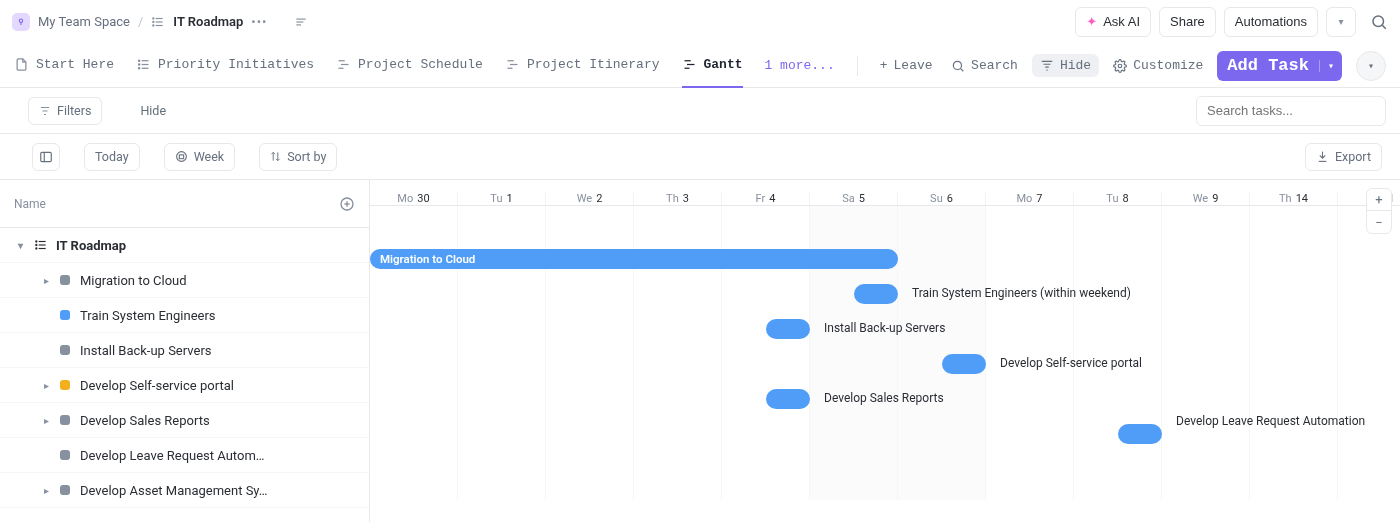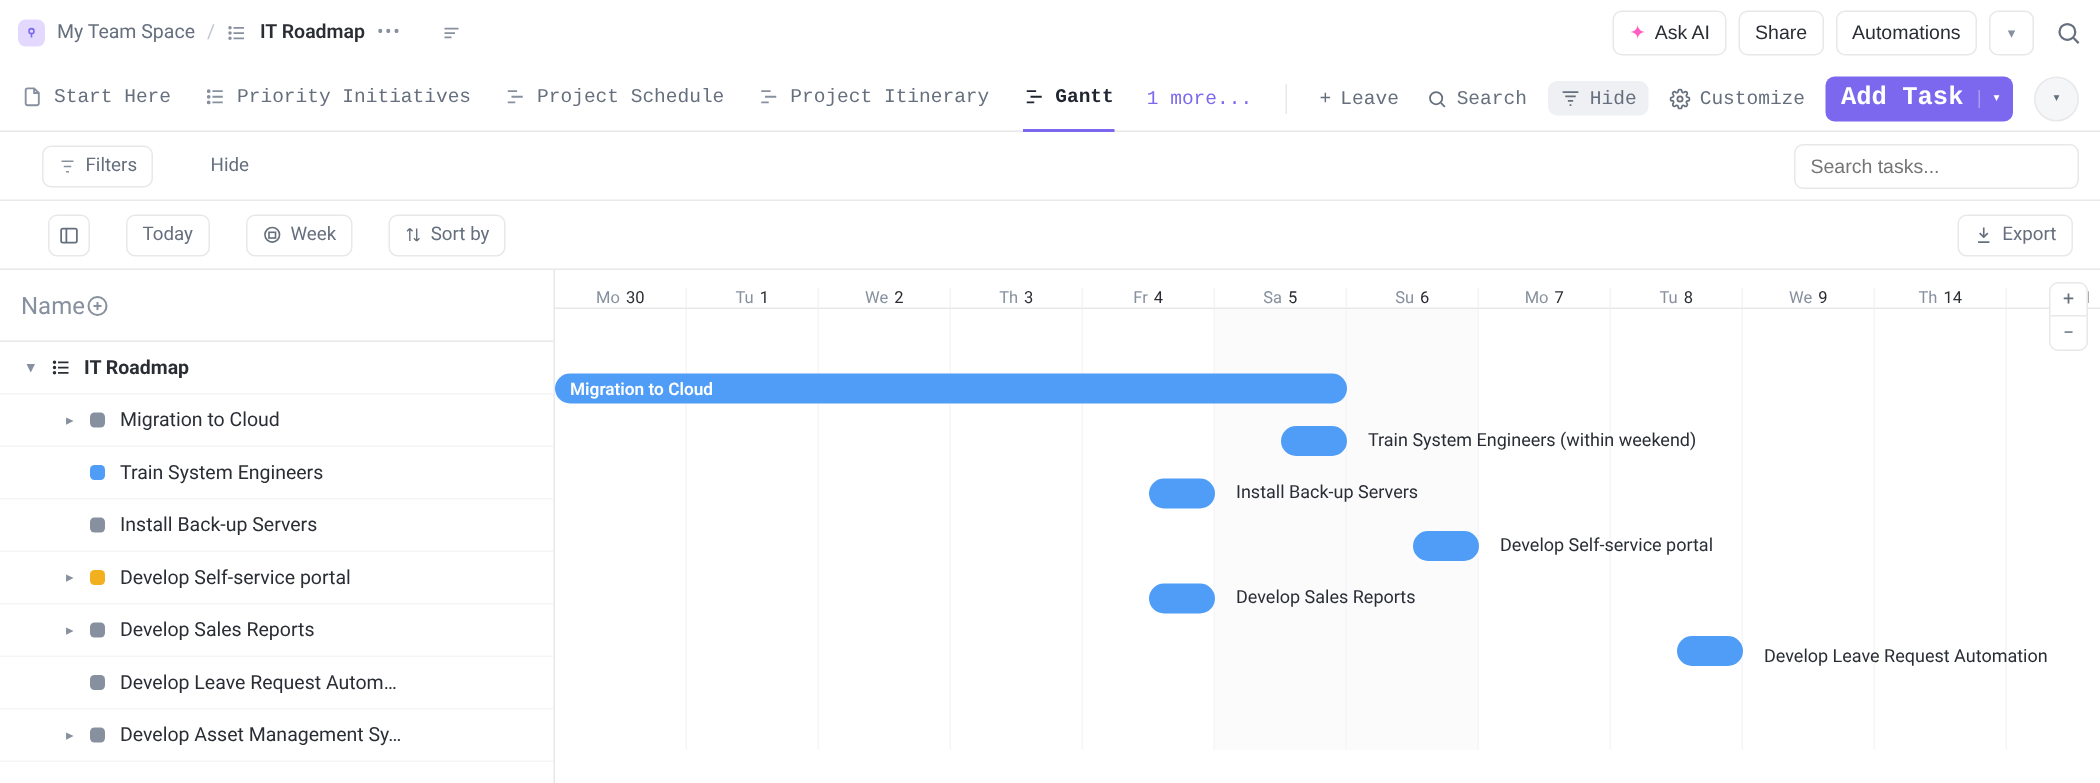--- a/index.html
+++ b/index.html
@@ -54,21 +54,21 @@
   .pill.plain{border:none;}
   .search-box{border:1px solid var(--border);border-radius:6px;height:30px;width:190px;padding:0 10px;font-size:13px;color:#87909e;}
 
   
   .toolbar{display:flex;align-items:center;justify-content:space-between;padding:8px 18px;height:46px;border-bottom:1px solid var(--border);}
   .toolbar-left{display:flex;align-items:center;gap:10px;}
 
   
   .gantt{display:flex;height:342px;width:100%;}
   .side{width:370px;border-right:1px solid var(--border);display:flex;flex-direction:column;}
-  .side-head{display:flex;align-items:center;justify-content:flex-start;padding:0 14px;height:48px;color:var(--muted2);font-size:16px;border-bottom:1px solid var(--border);}
+  .side-head{display:flex;align-items:center;justify-content:space-between;padding:0 14px;height:48px;color:var(--muted2);font-size:12px;border-bottom:1px solid var(--border);}
   .plus{color:#87909e;cursor:pointer;}
   .rows{flex:1;overflow:hidden;}
   .row{display:flex;align-items:center;height:35px;padding-left:18px;font-size:13px;border-bottom:1px solid #f4f5f6;}
   .row.group{font-weight:700;}
   .row .caret{width:12px;color:#87909e;font-size:10px;margin-right:4px;}
   .row .ricon{margin-right:8px;color:#87909e;}
   .row .square{width:10px;height:10px;border-radius:3px;margin-right:10px;flex:none;}
   .indent1{padding-left:44px;}
 
   .timeline{flex:1;position:relative;overflow:hidden;}
@@ -416,20 +416,20 @@
         <div class="bar" style="left: 0px; top: 43px; width: 528px;">Migration to Cloud</div>
         <div class="bar short" style="left: 484px; top: 78px; width: 44px;"></div>
         <div class="bar-label" style="left: 542px; top: 80px;">Train System Engineers (within weekend)</div>
         <div class="bar short" style="left: 396px; top: 113px; width: 44px;"></div>
         <div class="bar-label" style="left: 454px; top: 115px;">Install Back-up Servers</div>
         <div class="bar short" style="left: 572px; top: 148px; width: 44px;"></div>
         <div class="bar-label" style="left: 630px; top: 150px;">Develop Self-service portal</div>
         <div class="bar short" style="left: 396px; top: 183px; width: 44px;"></div>
         <div class="bar-label" style="left: 454px; top: 185px;">Develop Sales Reports</div>
         <div class="bar short" style="left: 748px; top: 218px; width: 44px;"></div>
-        <div class="bar-label" style="left: 806px; top: 224px;">Develop Leave Request Automation</div>
+        <div class="bar-label" style="left: 806px; top: 208px;">Develop Leave Request Automation</div>
       </div>
     <div class="zoom">
       <div>+</div>
       <div>−</div>
     </div>
   </div>
 </div>
 
 </body></html>

